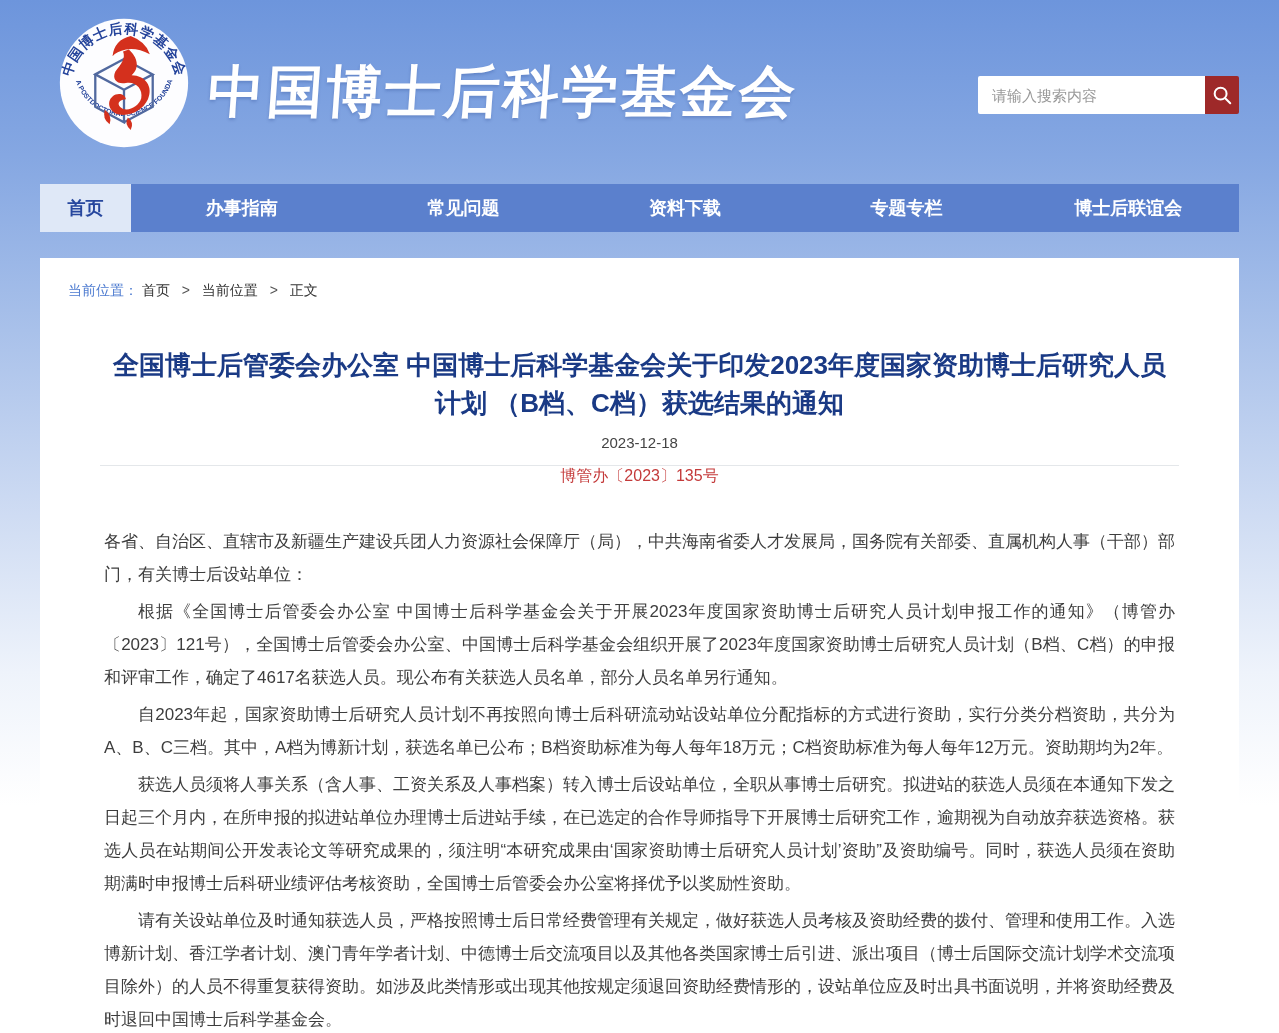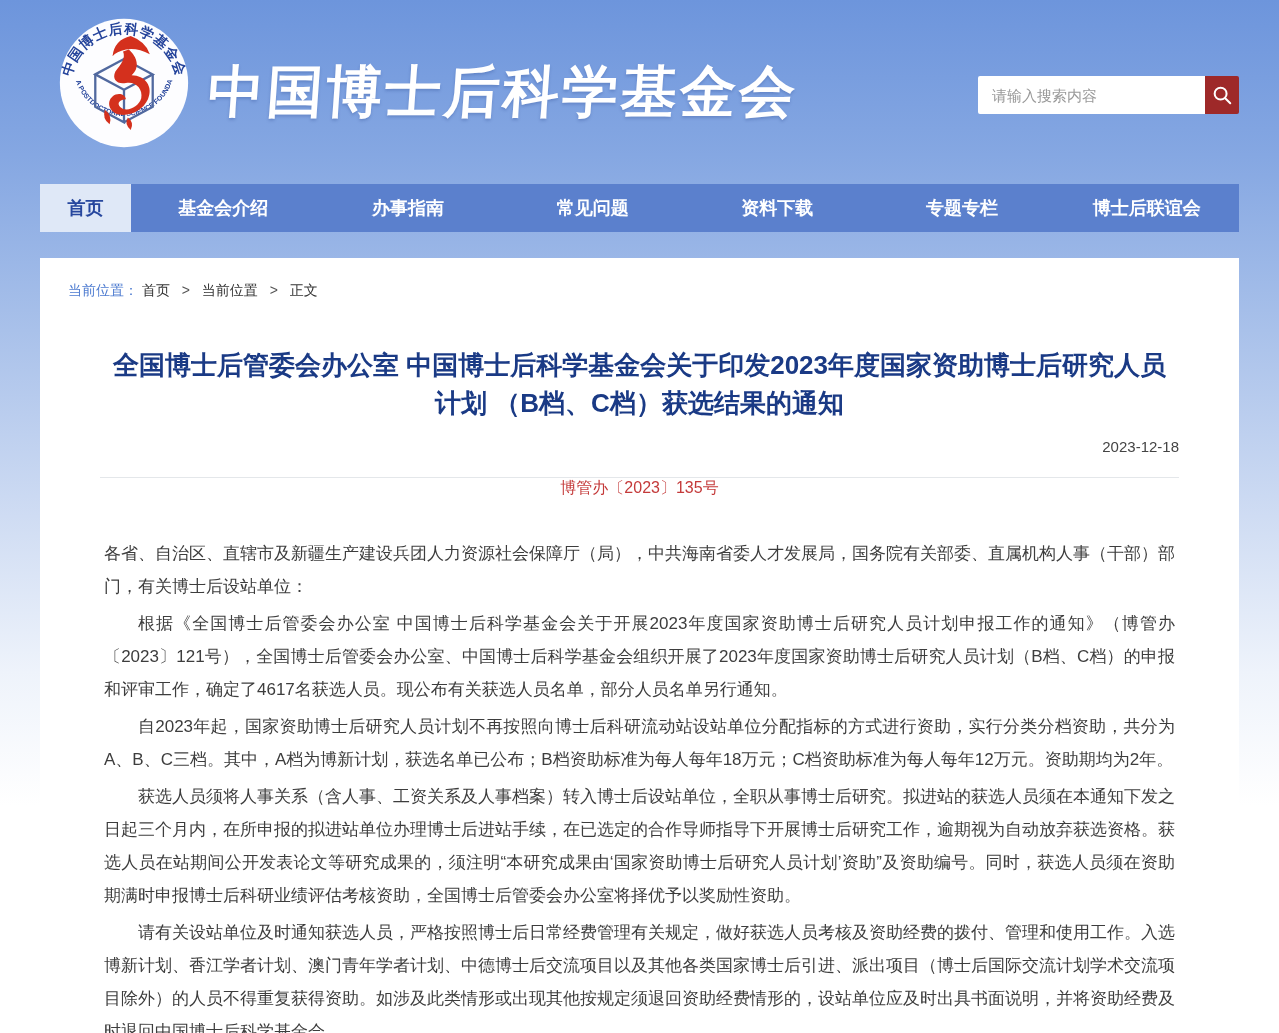--- a/index.html
+++ b/index.html
@@ -40,25 +40,25 @@
 
   
   .content { margin:26px 40px 0; background:#ffffff; min-height:749px; padding-bottom:30px; }
   .breadcrumb { padding:24px 28px 0; font-size:14px; color:#333; }
   .breadcrumb .loc-label { color:#4d7bd0; }
   .breadcrumb a { color:#333; text-decoration:none; }
   .breadcrumb .sep { margin:0 8px; color:#555; }
 
   .article { padding:0 60px; }
   .article-title {
-    margin:46px auto 16px; max-width:1085px; text-align:center;
+    margin:46px auto 0; max-width:1085px; text-align:center;
     font-size:26px; line-height:38px; font-weight:bold; color:#1a3a85;
   }
-  .meta-row { margin-top:0; padding-bottom:22px; border-bottom:1px solid #e4e7ea;
-    text-align:right; font-size:15px; color:#444; }
+  .meta-row { margin-top:12px; padding-bottom:14px; border-bottom:1px solid #e4e7ea;
+    text-align:center; font-size:15px; color:#444; }
   .doc-number { text-align:center; font-size:16px; color:#c43a3a; }
 
   .body-text { margin-top:38px; }
   .body-text p {
     margin:4px; font-size:17px; line-height:33px; color:#3d3d3d;
     text-indent:2em; text-align:justify;
   }
   .body-text p.no-indent { text-indent:0; }
 </style>
 </head>
@@ -98,21 +98,20 @@
       <svg width="22" height="22" viewBox="0 0 24 24">
         <circle cx="10.5" cy="10.5" r="6.5" fill="none" stroke="#ffffff" stroke-width="2.2"></circle>
         <line x1="15.5" y1="15.5" x2="21" y2="21" stroke="#ffffff" stroke-width="2.2" stroke-linecap="round"></line>
       </svg>
     </button>
   </div>
 </div>
 
 <div class="nav">
   <a class="nav-item active">首页</a>
-  <a class="nav-item">基金会介绍</a>
   <a class="nav-item">办事指南</a>
   <a class="nav-item">常见问题</a>
   <a class="nav-item">资料下载</a>
   <a class="nav-item">专题专栏</a>
   <a class="nav-item">博士后联谊会</a>
 </div>
 
 <div class="content">
   <div class="breadcrumb">
     <span class="loc-label">当前位置：</span>

